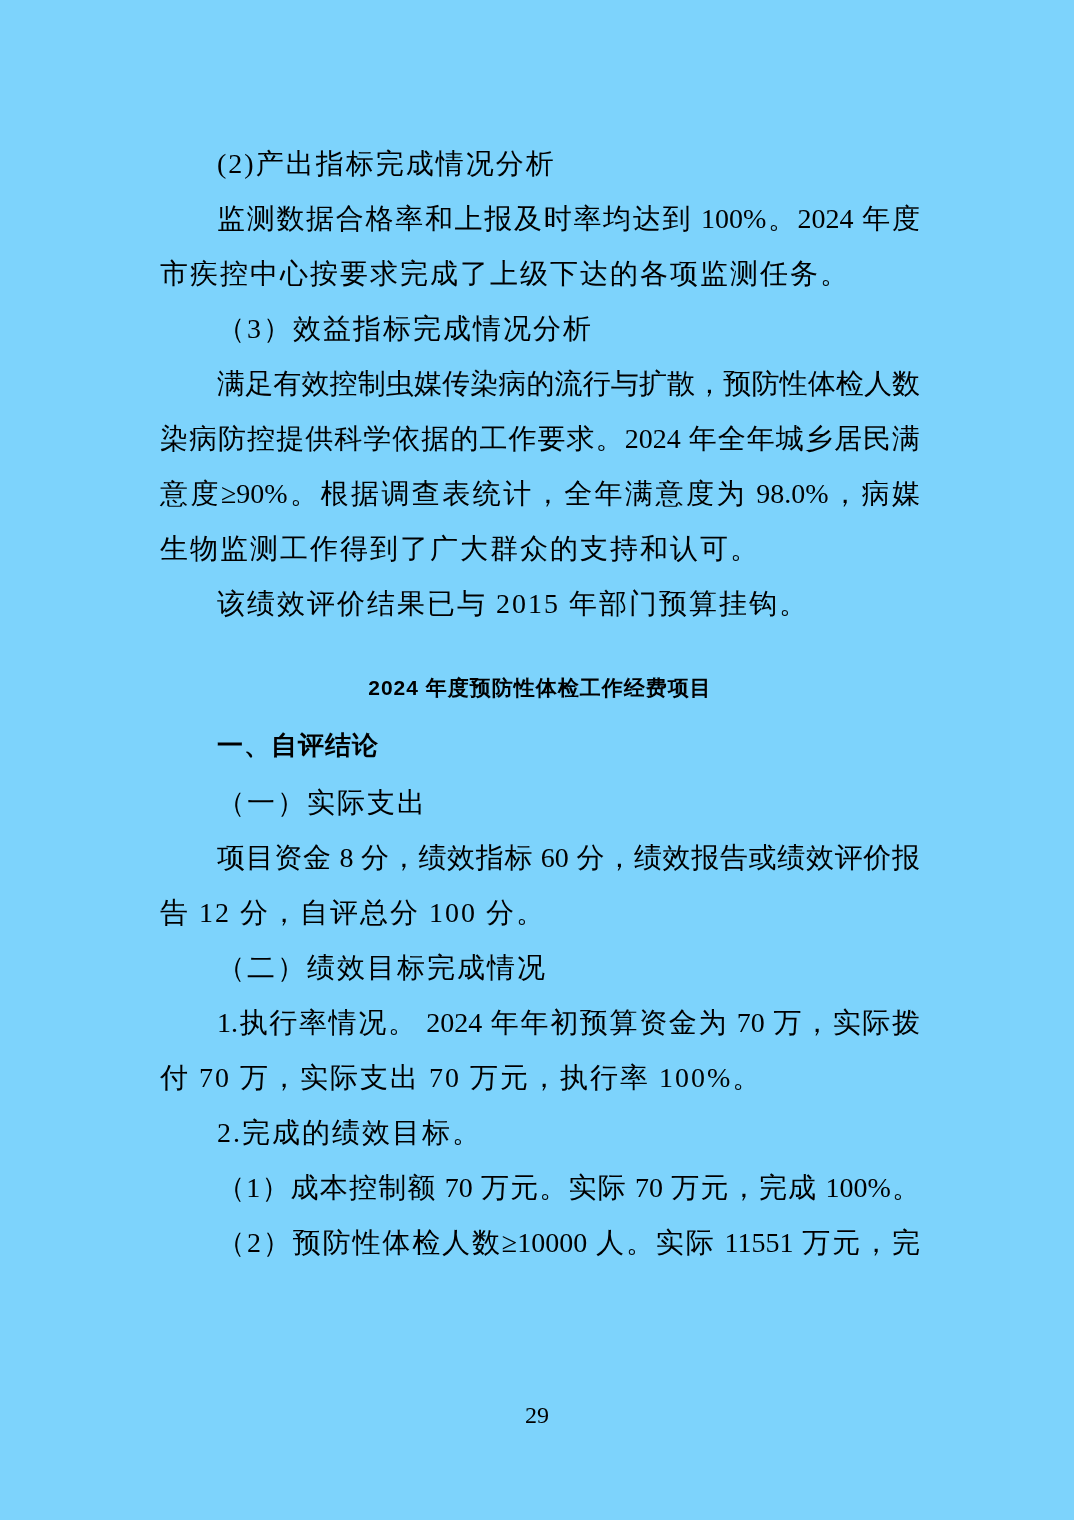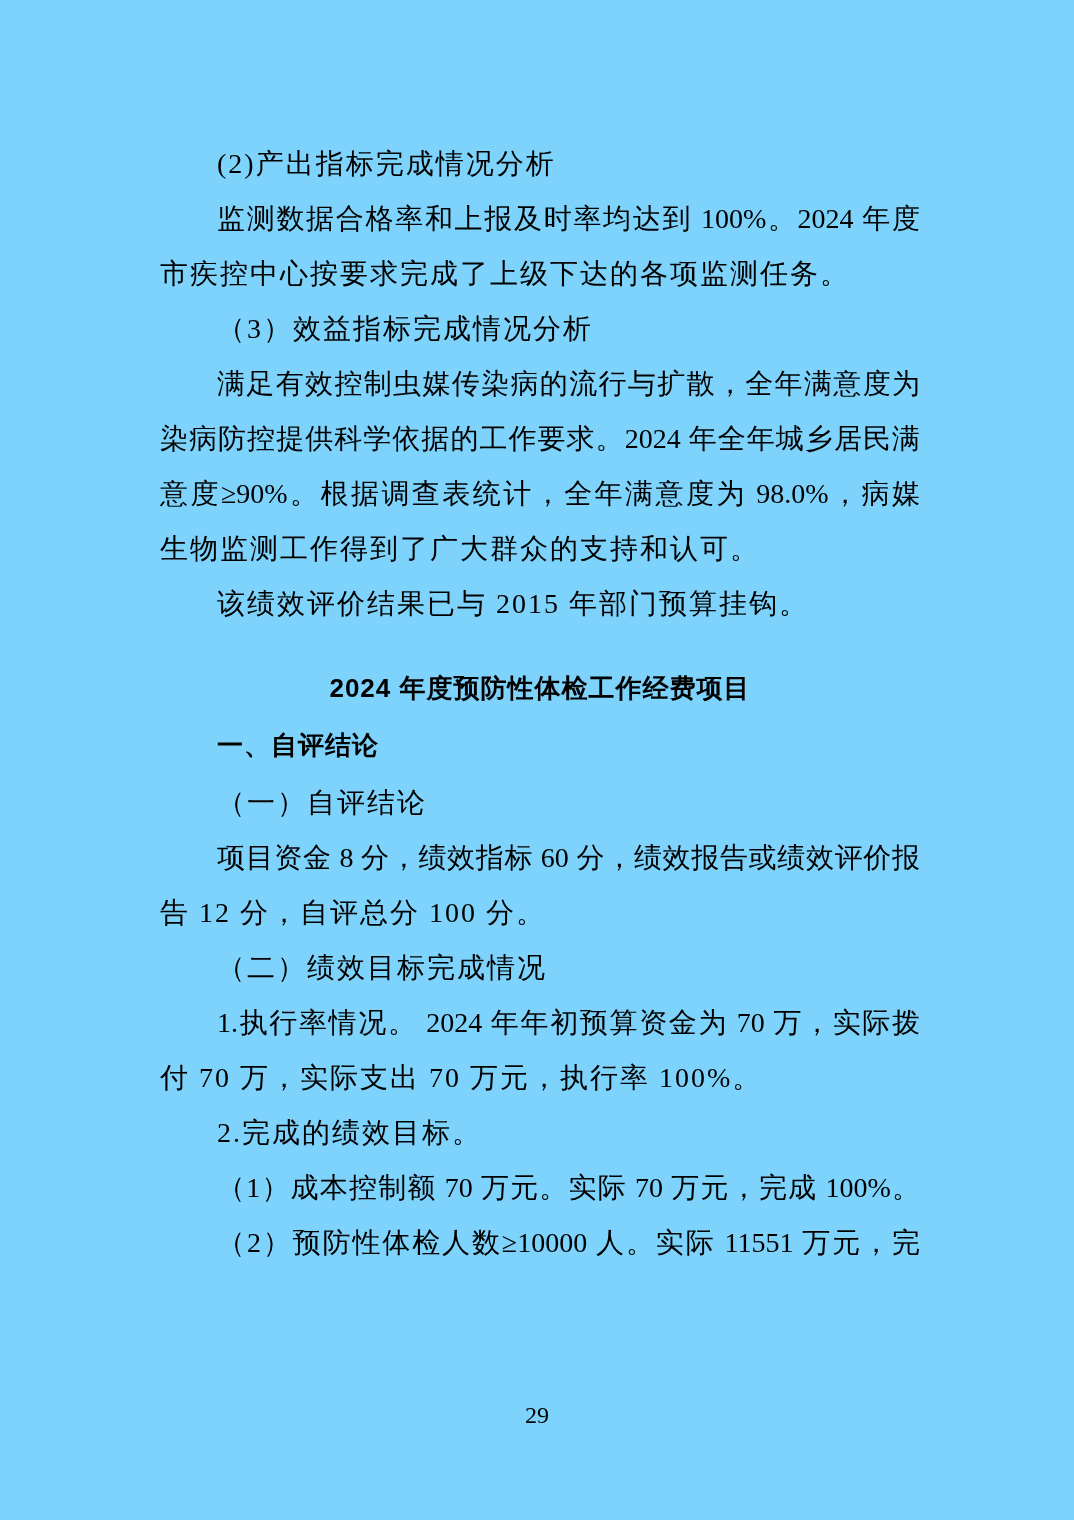--- a/index.html
+++ b/index.html
@@ -31,21 +31,21 @@
     letter-spacing: 0;
     text-align: justify;
     text-align-last: justify;
   }
   .line.indent {
     text-indent: 57px;
   }
   .line.title {
     font-family: "Liberation Sans", "DejaVu Sans", sans-serif;
     font-weight: 700;
-    font-size: 26px;
+    font-size: 21px;
     line-height: 58px;
     text-align: center;
     letter-spacing: 1px;
   }
   .line.title.gap-top {
     margin-top: 28px;
   }
   .line.heading {
     font-family: Liberation Serif, serif;
     font-weight: 700;
@@ -66,28 +66,28 @@
 </style>
 </head>
 <body>
 
 <div class="page" style="background: #7dd3fc; color: rgb(0, 0, 0);">
   <div class="content" id="doc-body">
       <div class="line body indent">(2)产出指标完成情况分析</div>
       <div class="line body indent just">监测数据合格率和上报及时率均达到 100%。2024 年度</div>
       <div class="line body">市疾控中心按要求完成了上级下达的各项监测任务。</div>
       <div class="line body indent">（3）效益指标完成情况分析</div>
-      <div class="line body indent just">满足有效控制虫媒传染病的流行与扩散，全年满意度为</div>
+      <div class="line body indent just">满足有效控制虫媒传染病的流行与扩散，预防性体检人数</div>
       <div class="line body just">染病防控提供科学依据的工作要求。2024 年全年城乡居民满</div>
       <div class="line body just">意度≥90%。根据调查表统计，全年满意度为 98.0%，病媒</div>
       <div class="line body">生物监测工作得到了广大群众的支持和认可。</div>
       <div class="line body indent">该绩效评价结果已与 2015 年部门预算挂钩。</div>
       <div class="line title gap-top">2024 年度预防性体检工作经费项目</div>
       <div class="line heading indent">一、自评结论</div>
-      <div class="line body indent">（一）自评结论</div>
+      <div class="line body indent">（一）实际支出</div>
       <div class="line body indent just">项目资金 8 分，绩效指标 60 分，绩效报告或绩效评价报</div>
       <div class="line body">告 12 分，自评总分 100 分。</div>
       <div class="line body indent">（二）绩效目标完成情况</div>
       <div class="line body indent just">1.执行率情况。 2024 年年初预算资金为 70 万，实际拨</div>
       <div class="line body">付 70 万，实际支出 70 万元，执行率 100%。</div>
       <div class="line body indent">2.完成的绩效目标。</div>
       <div class="line body indent just">（1）成本控制额 70 万元。实际 70 万元，完成 100%。</div>
       <div class="line body indent just">（2）预防性体检人数≥10000 人。实际 11551 万元，完</div>
     </div>
   <div class="page-number">29</div>

